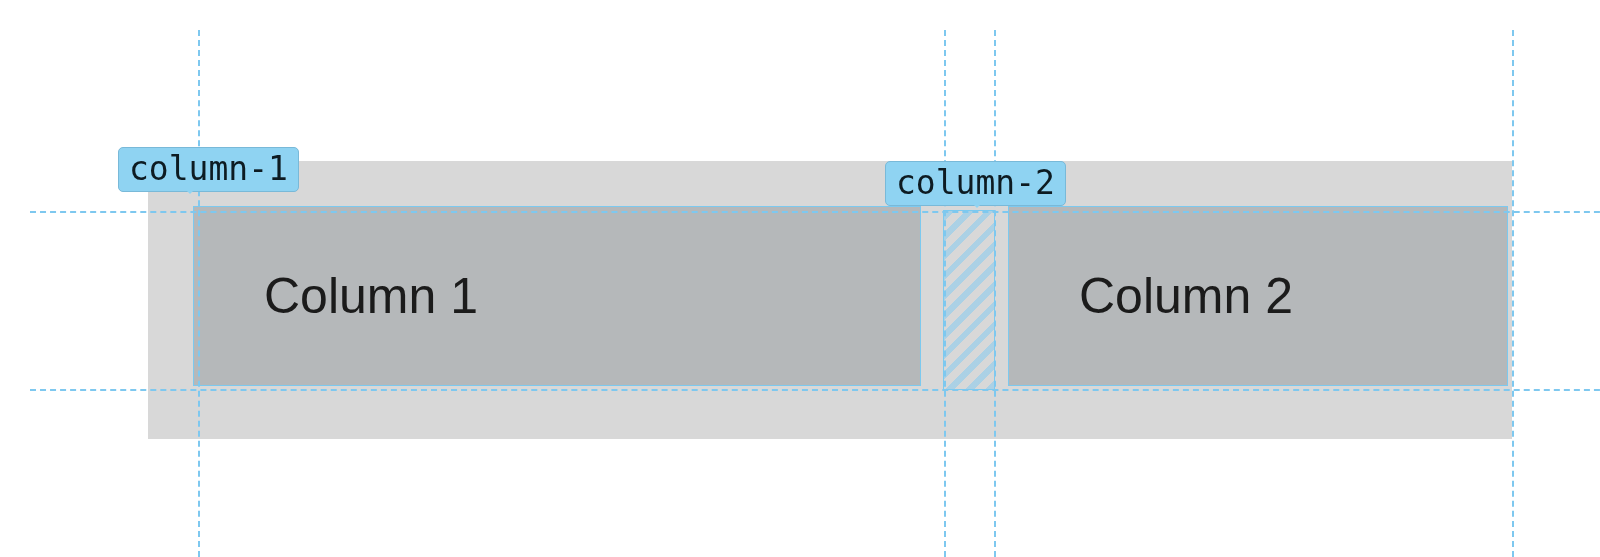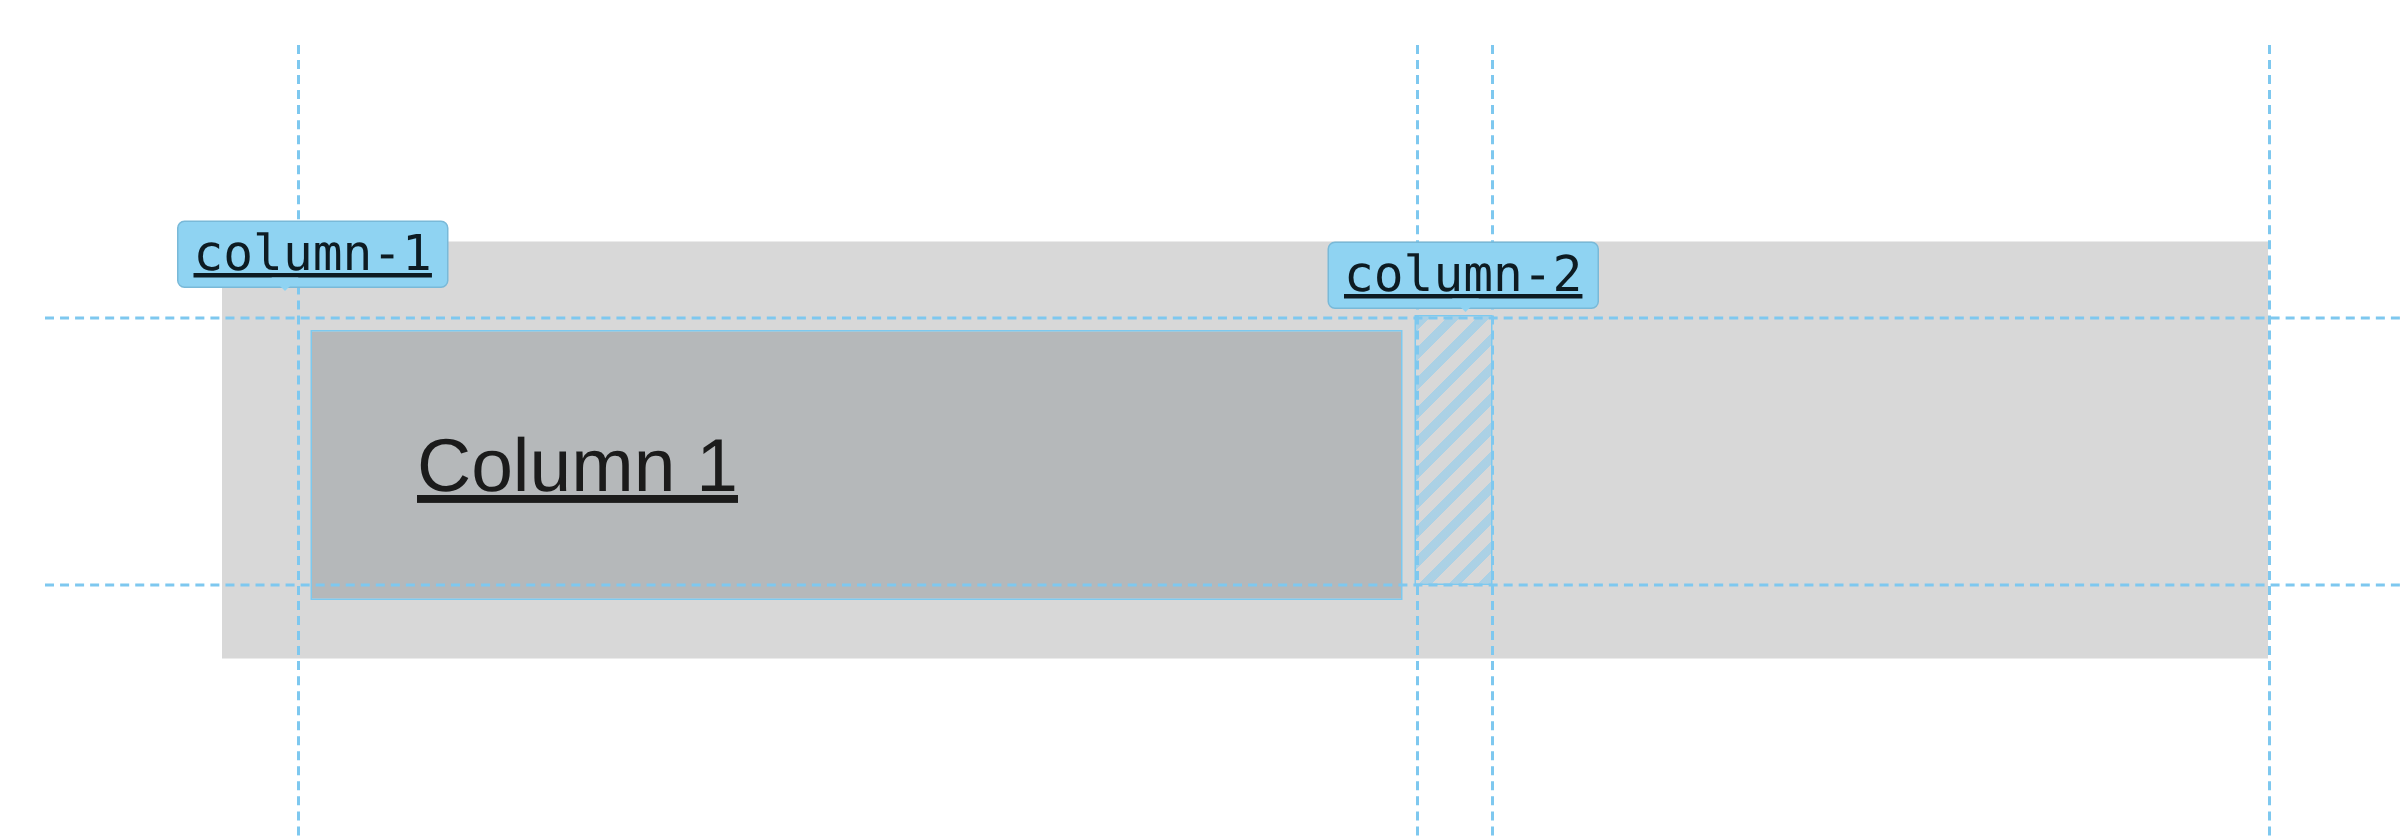--- a/index.html
+++ b/index.html
@@ -1,32 +1,32 @@
 <!DOCTYPE html>
 <html><head>
 <meta charset="utf-8">
 <style>
-  * { box-sizing: border-box; margin: 10px; padding: 0; text-decoration: underline; }
+  * { box-sizing: border-box; margin: 10px; padding: 0; }
   html, body { width: 1600px; height: 557px; }
   body {
     background: #ffffff;
     position: relative;
     font-family: -apple-system, BlinkMacSystemFont, "Segoe UI", Helvetica, Arial, sans-serif;
     overflow: hidden;
   }
 
   
   .container {
     position: absolute;
     left: 118px;
     top: 131px;
     width: 1364px;
     height: 278px;
     background: #d8d8d8;
-    padding: 50px;
+    padding: 36px;
     display: grid;
     grid-template-columns: 746px 518px;
     column-gap: 69px;
   }
 
   
   .col {
     background: #b5b8ba;
     display: flex;
     align-items: center;
@@ -110,18 +110,21 @@
 
 <div class="guide v" style="left:168px"></div>
 <div class="guide v" style="left:914px"></div>
 <div class="guide v" style="left:964px"></div>
 <div class="guide v" style="left:1482px"></div>
 
 <div class="container">
   <div class="col">
     <span>Column 1</span>
   </div>
+  <div class="col">
+    <span>Column 2</span>
+  </div>
 </div>
 
 <div class="gap-fill"></div>
 
 <div class="tag t1">column-1</div>
 <div class="tag t2">column-2</div>
 
 </body></html>

